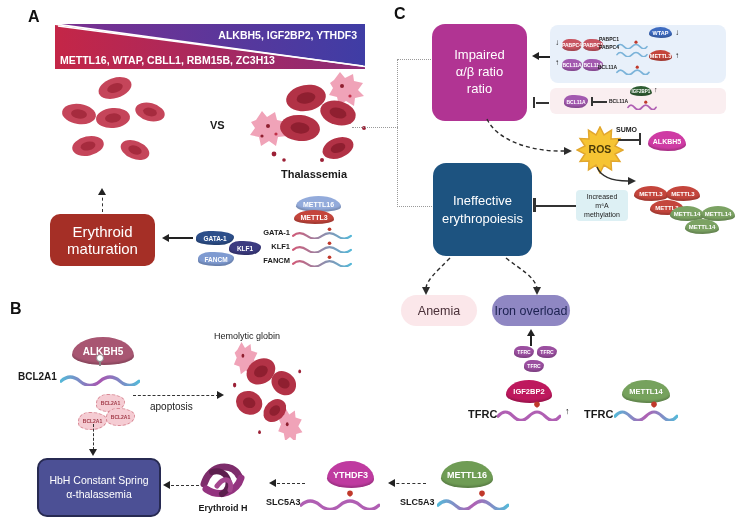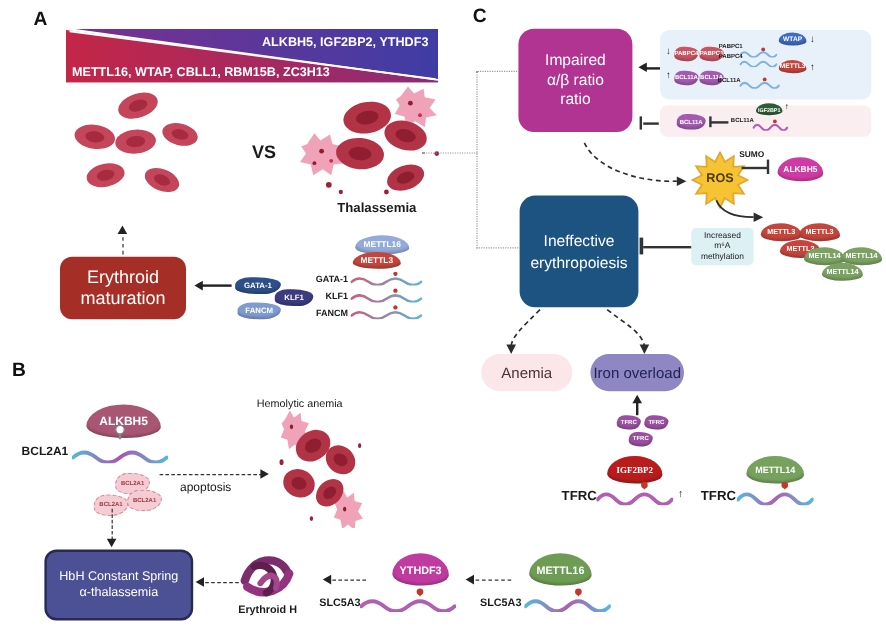--- a/index.html
+++ b/index.html
@@ -68,21 +68,21 @@
           <ellipse rx="16" ry="9.6"></ellipse>
           <ellipse rx="7.5" ry="4.4" fill="#a62b3e"></ellipse>
         </g>
       <g transform="translate(80,78) rotate(22)">
           <ellipse rx="15" ry="9"></ellipse>
           <ellipse rx="7" ry="4.2" fill="#a62b3e"></ellipse>
         </g>
     </g>
   </svg>
 
-  <div class="lbl b" style="left:210px;top:119px;font-size:15px;">VS</div>
+  <div class="lbl b" style="left:210px;top:119px;font-size:11px;">VS</div>
 
   <svg class="abs" style="left:238px;top:68px;" width="132" height="102" viewBox="0 0 132 102">
     <g>
       <path d="M18,52 l6,-9 5,6 8,-5 2,8 9,2 -5,7 6,7 -9,1 -2,9 -7,-5 -8,5 -2,-9 -9,-2 5,-7 -4,-6z" fill="#f0a3b8"></path>
       <path d="M96,12 l6,-8 5,6 8,-4 1,7 9,2 -5,7 6,6 -9,2 -1,8 -8,-5 -7,4 -2,-8 -8,-2 4,-7 -3,-5z" fill="#f0a3b8"></path>
       <circle cx="30" cy="58" r="2" fill="#8f1f30"></circle>
         <circle cx="24" cy="68" r="1.6" fill="#8f1f30"></circle>
         <circle cx="38" cy="66" r="1.6" fill="#c03048"></circle>
       <circle cx="104" cy="18" r="2" fill="#8f1f30"></circle>
         <circle cx="112" cy="28" r="1.6" fill="#c03048"></circle>
@@ -193,21 +193,21 @@
       </svg></span>
 
   <div class="frag" style="left:96px;top:394px;width:27px;height:16px;font-size:5px;">BCL2A1</div>
   <div class="frag" style="left:78px;top:412px;width:27px;height:16px;font-size:5px;">BCL2A1</div>
   <div class="frag" style="left:106px;top:408px;width:27px;height:16px;font-size:5px;">BCL2A1</div>
 
   <div class="dash-h" style="left:133px;top:395px;width:86px;"></div>
   <div class="head right" style="left:217px;top:391px;"></div>
   <div class="lbl" style="left:150px;top:401px;font-size:10px;">apoptosis</div>
 
-  <div class="lbl" style="left:214px;top:331px;font-size:9px;">Hemolytic anemia</div>
+  <div class="lbl" style="left:214px;top:331px;font-size:9px;">Hemolytic globin</div>
 
   <svg class="abs" style="left:218px;top:342px;" width="90" height="98" viewBox="0 0 130 100" preserveAspectRatio="none">
     <g>
       <path d="M28,8 l6,-8 5,6 8,-4 1,7 9,2 -5,7 6,6 -9,2 -1,8 -8,-5 -7,4 -2,-8 -8,-2 4,-7 -3,-5z" fill="#f0a3b8"></path>
       <path d="M92,76 l6,-8 5,6 8,-4 1,7 9,2 -5,7 6,6 -9,2 -1,8 -8,-5 -7,4 -2,-8 -8,-2 4,-7 -3,-5z" fill="#f0a3b8"></path>
       <circle cx="36" cy="14" r="2" fill="#8f1f30"></circle>
         <circle cx="100" cy="84" r="2" fill="#8f1f30"></circle>
       <g fill="#b23246">
         <g transform="translate(62,30) rotate(-12)">
             <ellipse rx="21" ry="13"></ellipse>
@@ -281,21 +281,21 @@
             <stop offset="1" stop-color="#56b8d8"></stop>
           </linearGradient>
         </defs>
         <path d="M1,15.2 Q9,6.799999999999999 18,15.2 T36,15.2 T54,15.2 T71,15.2" fill="none" stroke="url(#wg5)" stroke-width="3.2" stroke-linecap="round"></path>
         <line x1="45" y1="6.799999999999999" x2="45" y2="4" stroke="#c0392b" stroke-width="1.2"></line>
         <circle cx="45" cy="3.2" r="2.8000000000000003" fill="#c0392b"></circle>
       </svg></span>
 
   <div class="panel-letter" style="left:394px;top:5px;">C</div>
 
-  <div class="boxr" style="left:432px;top:24px;width:95px;height:86px;background:#b13493;border-radius:13px;font-size:13px;line-height:1.3;">
+  <div class="boxr" style="left:432px;top:24px;width:95px;height:97px;background:#b13493;border-radius:13px;font-size:13px;line-height:1.3;">
     <div>Impaired</div>
     <div>α/β ratio</div>
     <div>ratio</div>
   </div>
   <div class="solid-h" style="left:536px;top:56px;width:15px;"></div>
   <div class="head left" style="left:528px;top:52px;"></div>
   <div class="thin-h" style="left:536px;top:102px;width:13px;"></div>
   <div class="vbar" style="left:533px;top:97px;width:2px;height:11px;"></div>
 
   <div class="abs" style="left:550px;top:25px;width:176px;height:58px;background:#e8f0fa;border-radius:8px;"></div>
@@ -399,21 +399,21 @@
   <div class="pill" style="left:401px;top:295px;width:76px;height:31px;background:#fbe7ea;border-radius:16px;color:#4a3038;font-size:12.5px;font-weight:400;">Anemia</div>
   <div class="pill" style="left:492px;top:295px;width:78px;height:31px;background:#8f87c3;border-radius:16px;color:#1c2150;font-size:12.5px;font-weight:400;">Iron overload</div>
 
   <div class="solid-v" style="left:530px;top:332px;height:14px;"></div>
   <div class="head up" style="left:527px;top:325px;"></div>
 
   <div class="blob jag" style="left:514px;top:346px;width:20px;height:12px;background:#9b4fa0;font-size:5px;">TFRC</div>
   <div class="blob jag" style="left:537px;top:346px;width:20px;height:12px;background:#9b4fa0;font-size:5px;">TFRC</div>
   <div class="blob jag" style="left:524px;top:360px;width:20px;height:12px;background:#9b4fa0;font-size:5px;">TFRC</div>
 
-  <div class="blob" style="left:506px;top:380px;width:46px;height:23px;background:#b91c1c;font-size:7.5px;font-family:Liberation Serif, serif;">IGF2BP2</div>
+  <div class="blob" style="left:506px;top:380px;width:46px;height:23px;background:#be185d;font-size:7.5px;">IGF2BP2</div>
   <div class="lbl b" style="left:468px;top:408px;font-size:11px;">TFRC</div>
   <span class="wave" style="left: 497px; top: 401px; width: 64px; height: 20px;"><svg width="64" height="20" viewBox="0 0 64 20">
         <defs>
           <linearGradient id="wg10" x1="0" y1="0" x2="1" y2="0">
             <stop offset="0" stop-color="#b05fb3"></stop>
             <stop offset="1" stop-color="#b05fb3"></stop>
           </linearGradient>
         </defs>
         <path d="M1,15.2 Q8,6.799999999999999 16,15.2 T32,15.2 T48,15.2 T63,15.2" fill="none" stroke="url(#wg10)" stroke-width="3.2" stroke-linecap="round"></path>
         <line x1="40" y1="6.799999999999999" x2="40" y2="4" stroke="#c0392b" stroke-width="1.2"></line>

